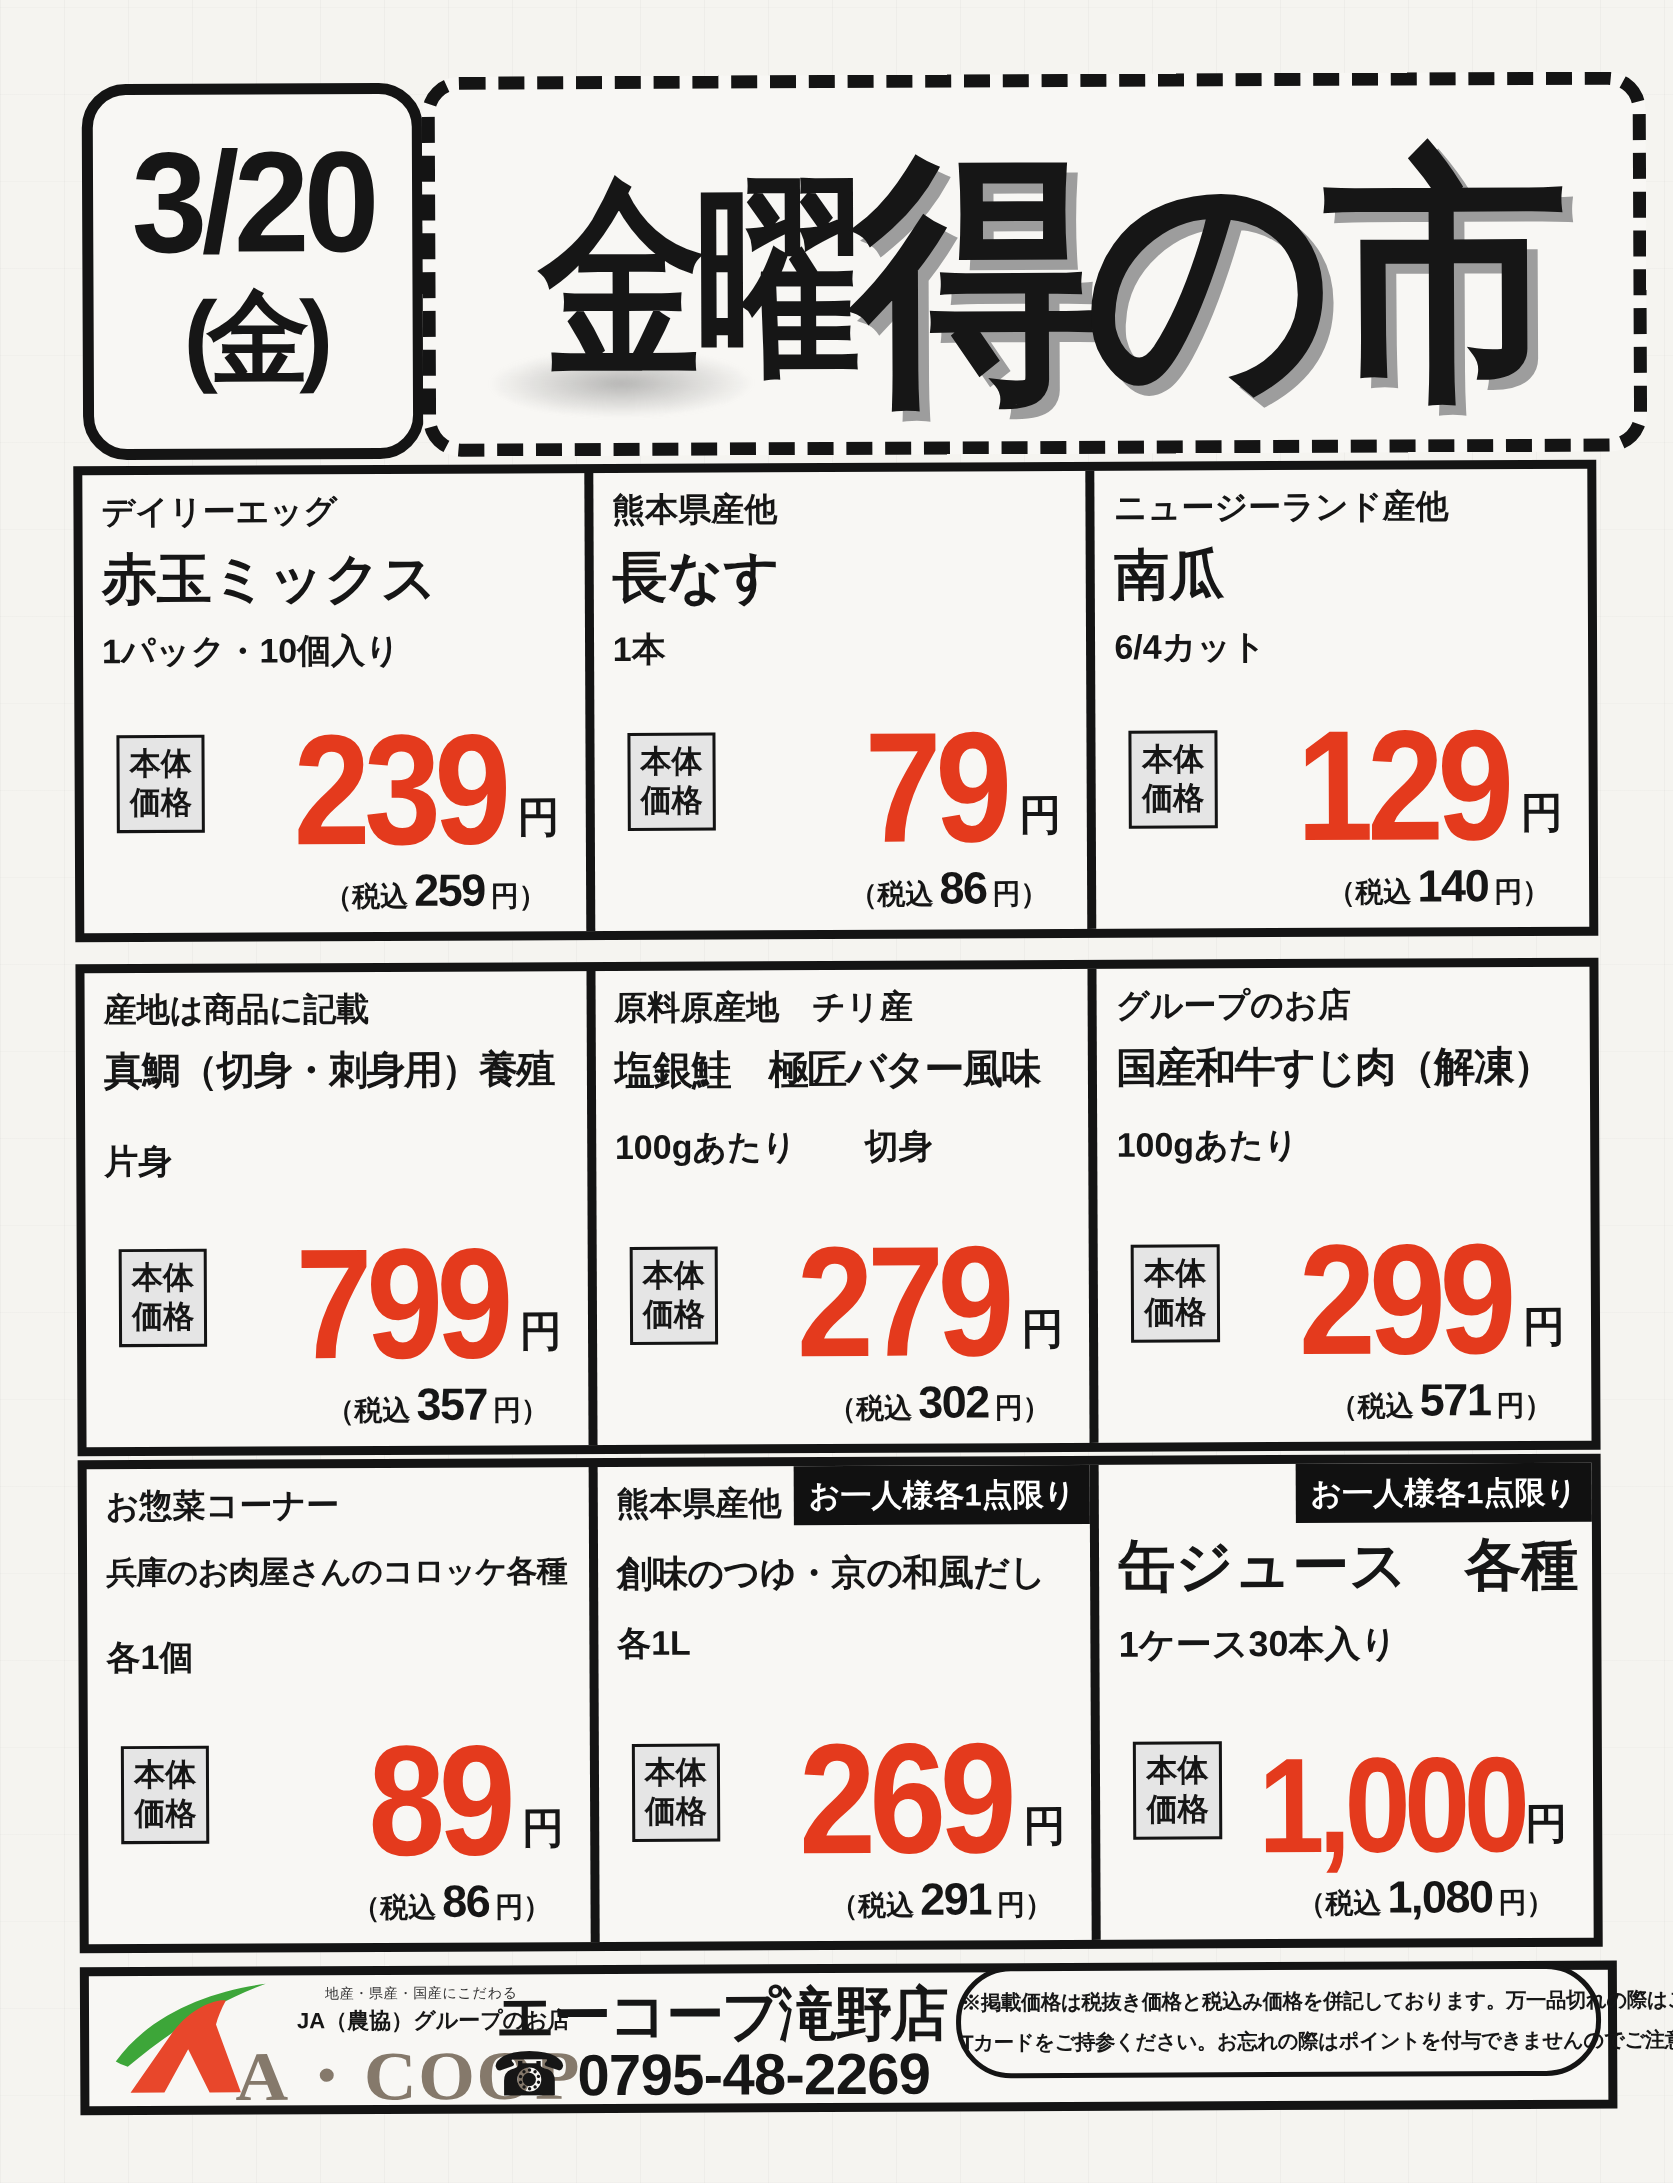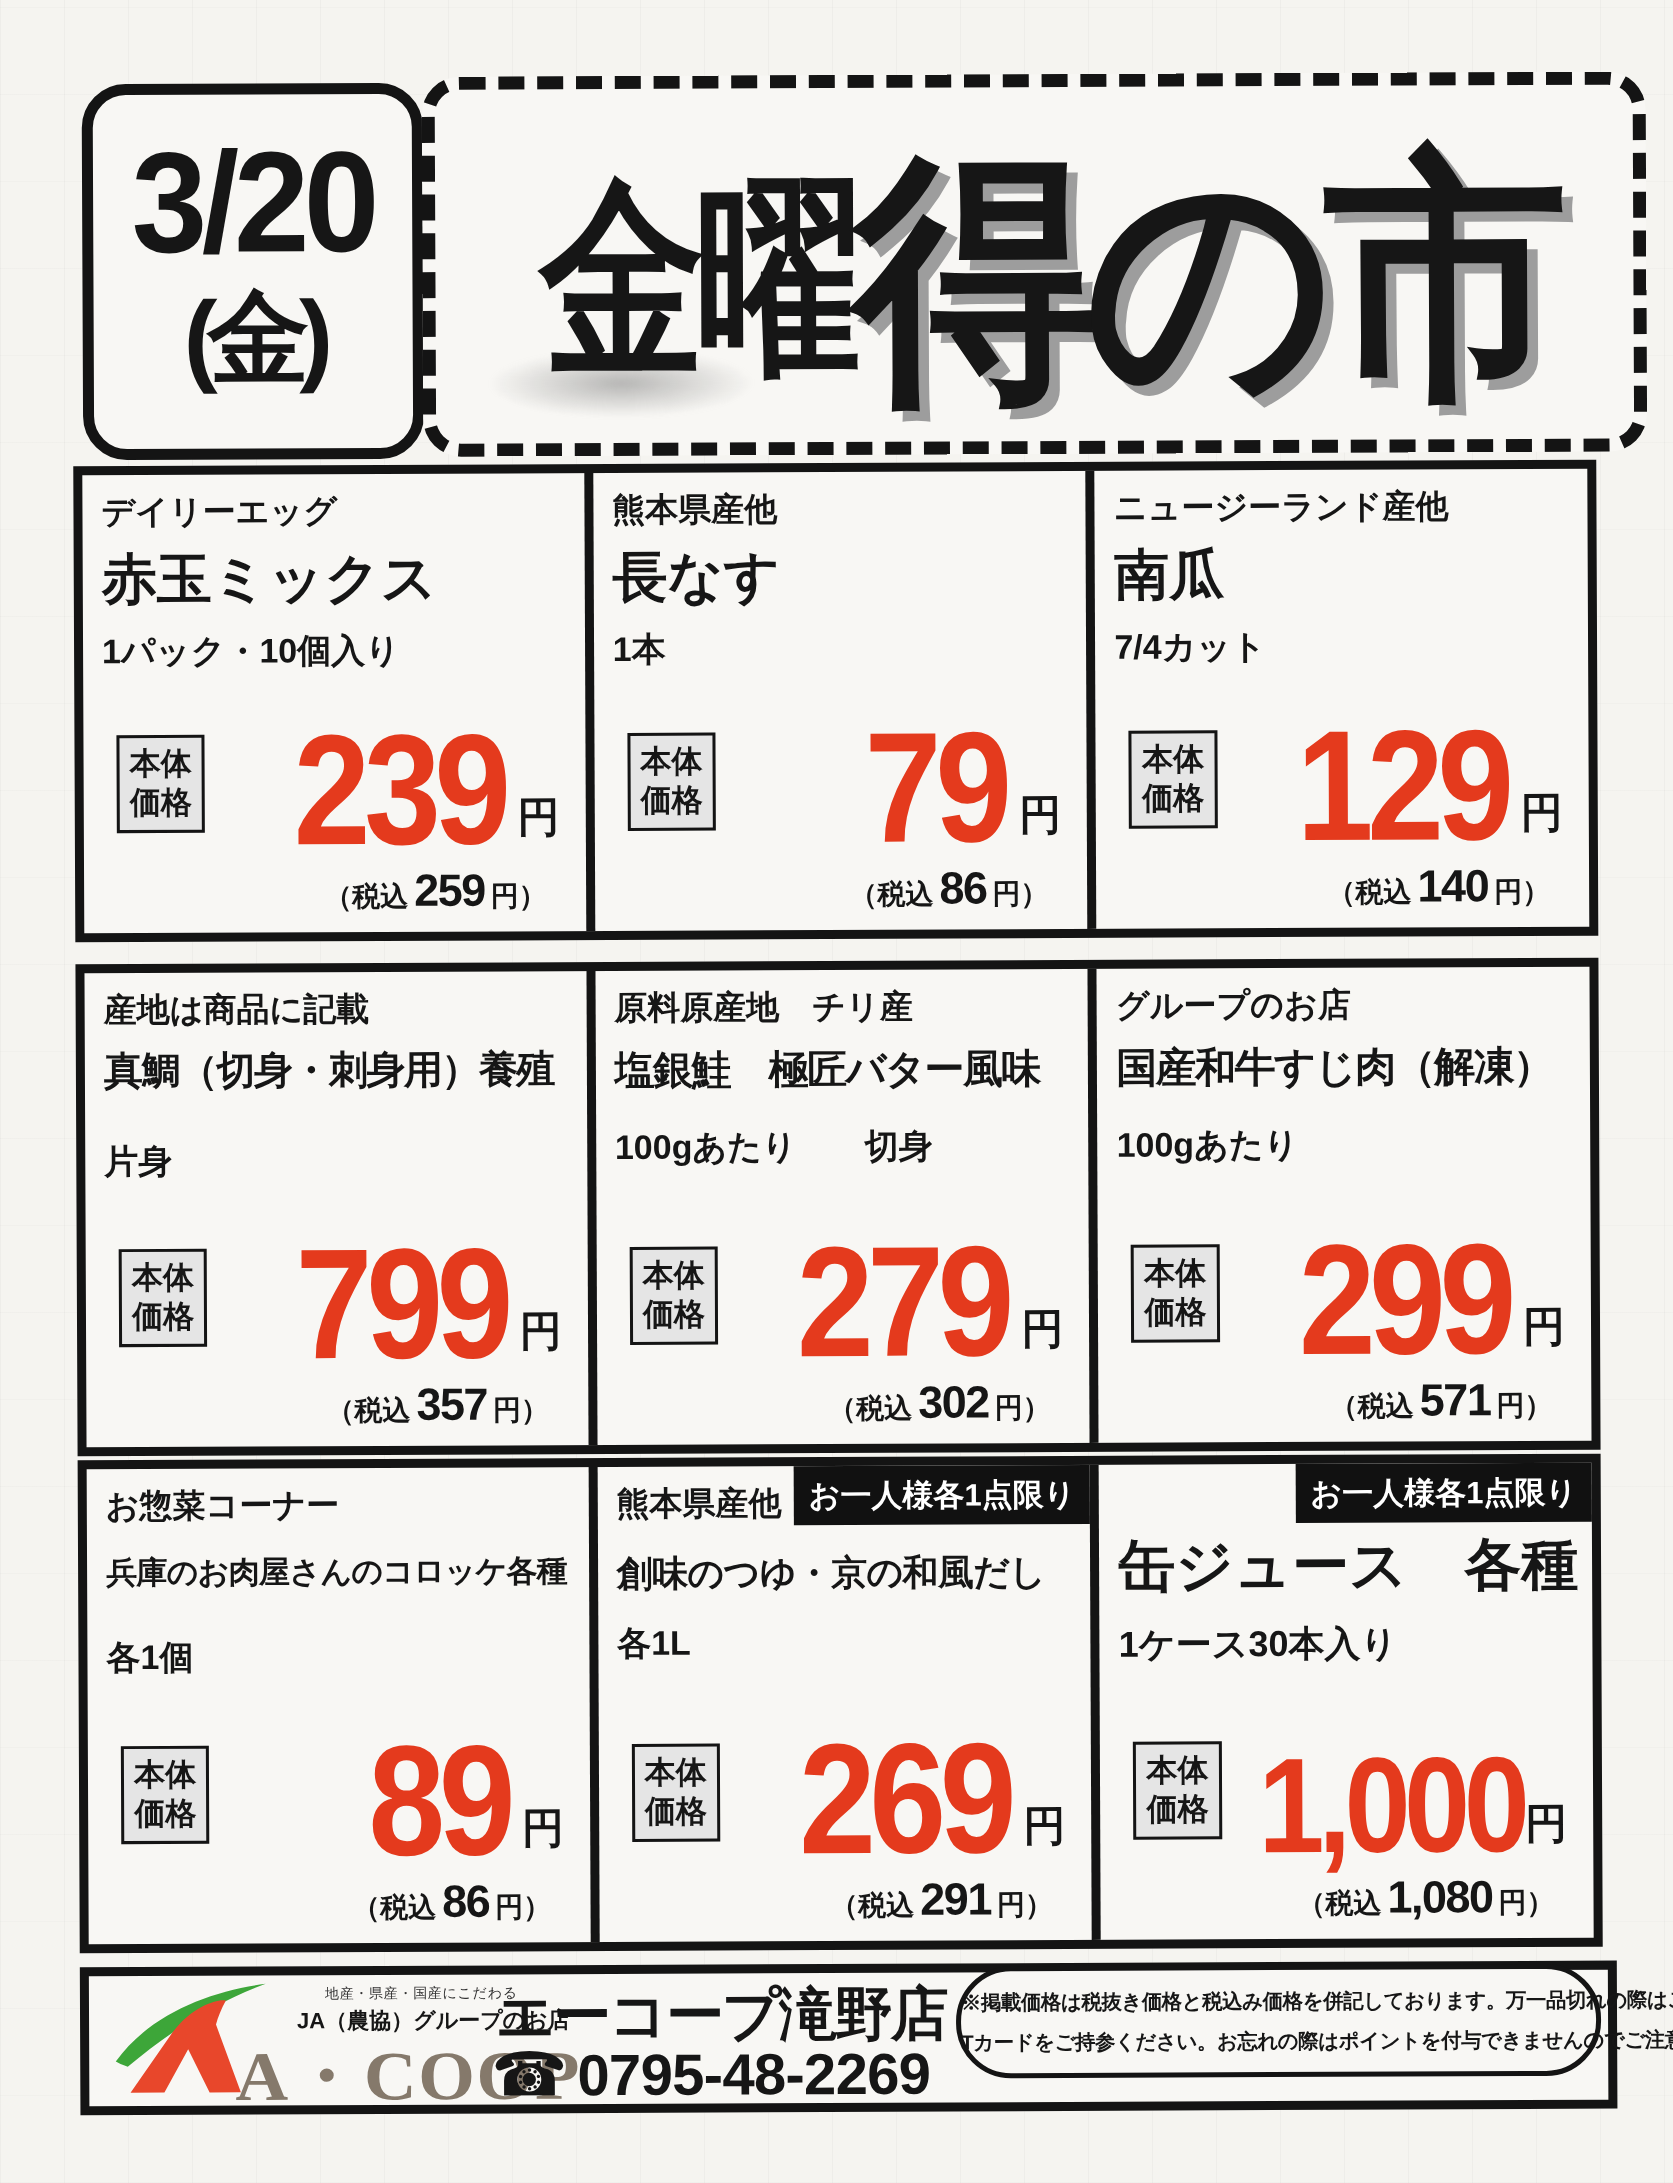--- a/index.html
+++ b/index.html
@@ -172,21 +172,21 @@
       <div class="yen">円</div>
       <div class="tax">
           <span>（税込</span>
           <span class="num">86</span>
           <span>円）</span>
         </div>
     </div>
     <div class="cell c3">
       <div class="cat">ニュージーランド産他</div>
       <div class="name">南瓜</div>
-      <div class="unit">7/4カット</div>
+      <div class="unit">6/4カット</div>
       <div class="pricebox"><span>本体</span><br><span>価格</span></div>
       <div class="bigprice">129</div>
       <div class="yen">円</div>
       <div class="tax">
           <span>（税込</span>
           <span class="num">140</span>
           <span>円）</span>
         </div>
     </div>
   </div>

